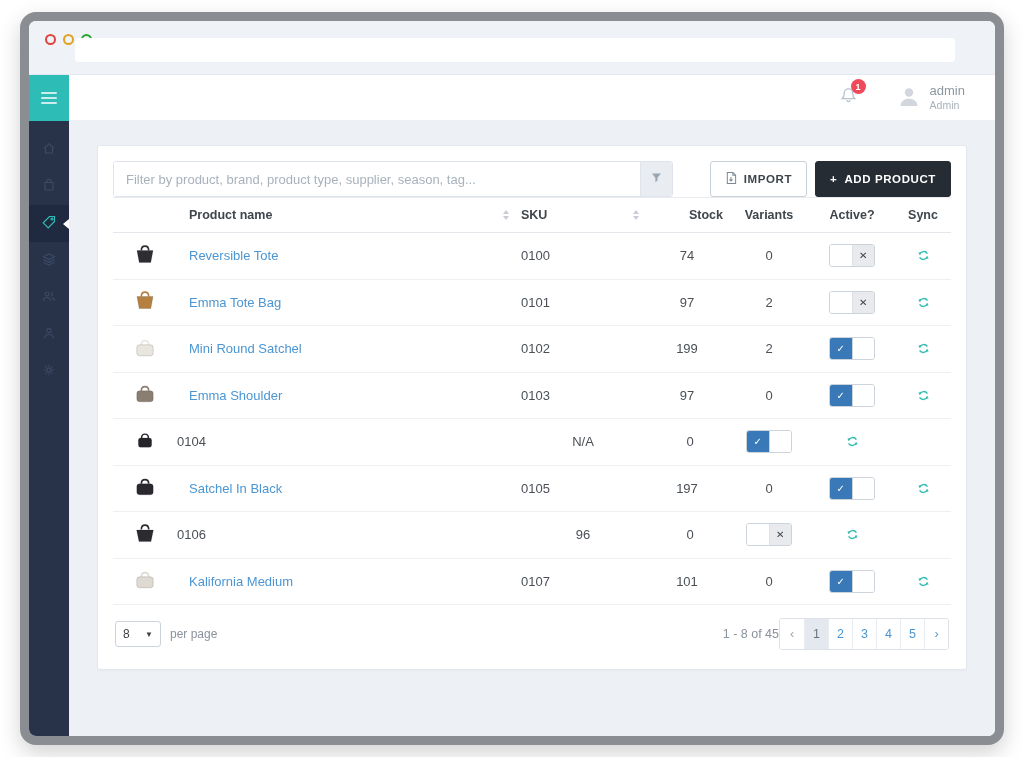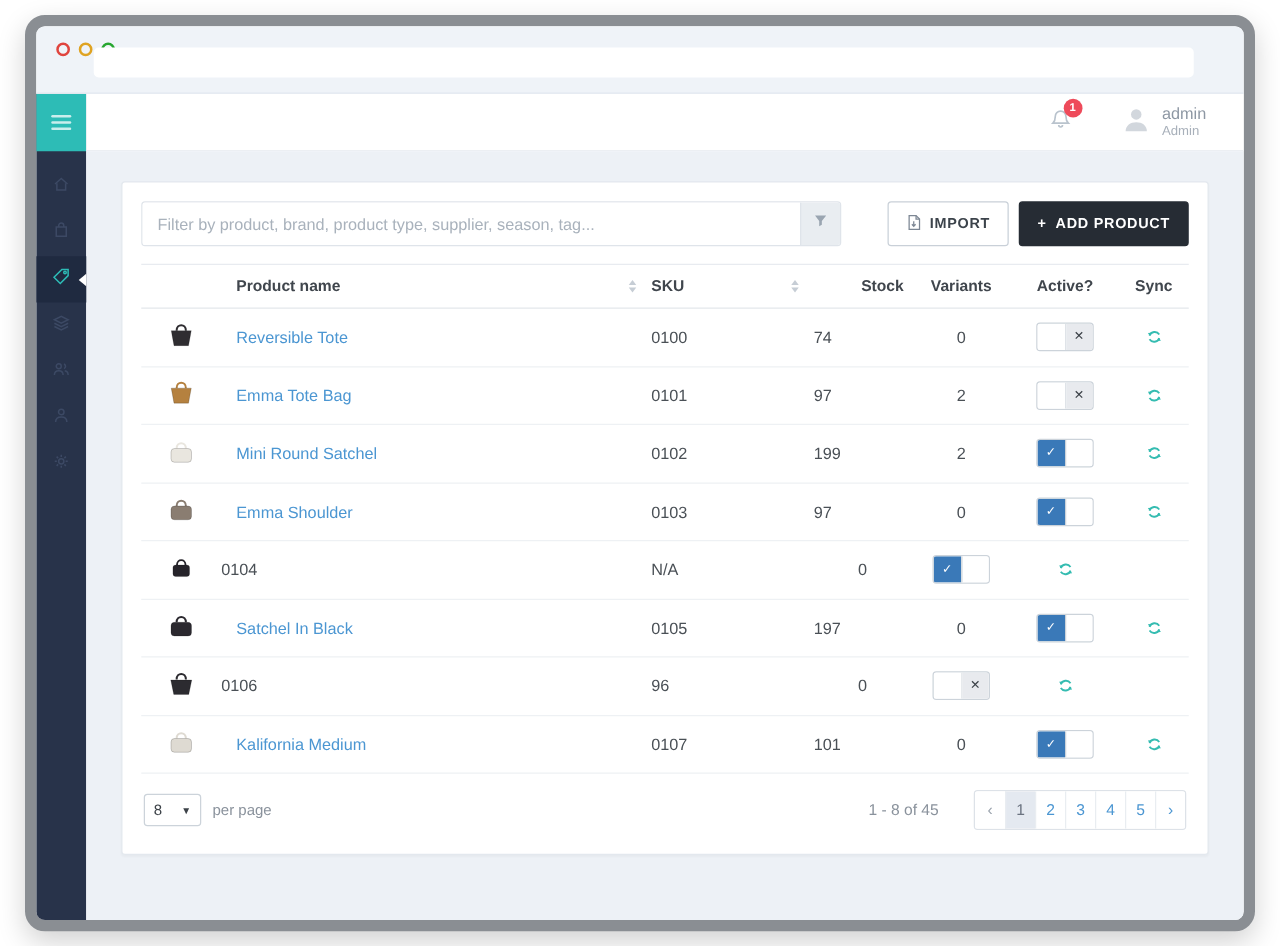--- a/index.html
+++ b/index.html
@@ -36,21 +36,21 @@
     background:#ee4a5a; color:#fff; font-size:9px; font-weight:bold; display:flex; align-items:center; justify-content:center; }
   .user-wrap { display:flex; align-items:center; gap:8px; cursor:pointer; }
   .user-name { font-size:13px; color:#8d97a3; line-height:1.15; }
   .user-role { font-size:10.5px; color:#a8b0ba; }
 
   .content { flex:1; background:#edf1f6; padding:24px 28px 0 28px; }
   .page-title { font-size:23px; font-weight:600; color:#474b50; margin:2px 0 20px 0; }
 
   
   .card { background:#fff; border:1px solid #e3e8ee; border-radius:3px; padding:15px; box-shadow:0 1px 2px rgba(0,0,0,.03); }
-  .filter-row { display:flex; align-items:center; margin-bottom:14px; }
+  .filter-row { display:flex; align-items:center; }
   .input-group { width:560px; display:flex; height:36px; border:1px solid #dfe4ea; border-radius:3px; overflow:hidden; background:#fff; }
   .filter-input { flex:1; border:none; outline:none; padding:0 12px; font-size:13px; color:#555; font-family:inherit; }
   .filter-input::placeholder { color:#a9b2bc; }
   .funnel-btn { width:32px; background:#e9edf1; border-left:1px solid #dfe4ea; display:flex; align-items:center; justify-content:center; cursor:pointer; }
   .actions { margin-left:auto; display:flex; gap:8px; }
   .btn { height:36px; border-radius:3px; font-size:11.5px; font-weight:bold; letter-spacing:.6px;
     display:flex; align-items:center; gap:7px; padding:0 14px; cursor:pointer; font-family:inherit; }
   .btn-import { background:#fff; border:1px solid #c9d0d8; color:#3c434b; }
   .btn-add { background:#262c34; border:1px solid #262c34; color:#fff; }
 
@@ -65,21 +65,21 @@
   .sort { display:inline-flex; flex-direction:column; gap:2px; cursor:pointer; }
   .sort b { width:0; height:0; border-left:3.5px solid transparent; border-right:3.5px solid transparent; }
   .sort .up { border-bottom:4px solid #c6cdd5; }
   .sort .dn { border-top:4px solid #c6cdd5; }
   .trow { height:46.5px; border-bottom:1px solid #eef1f4; font-size:13px; color:#4a5056; }
   .trow:last-of-type { border-bottom:1px solid #e8ebf0; }
   .c-img { display:flex; justify-content:center; }
   .c-name { padding-left:12px; }
   .c-name a { color:#4b96d2; text-decoration:none; cursor:pointer; }
   .c-sku { }
-  .c-stock { text-align:left; padding-right:6px; }
+  .c-stock { text-align:center; padding-right:6px; }
   .c-var { text-align:center; }
   .c-active, .c-sync { display:flex; justify-content:center; }
 
   
   .toggle { display:flex; width:46px; height:23px; border:1px solid #ccd3da; border-radius:3px; overflow:hidden; background:#fff; cursor:pointer; }
   .toggle:not(.on) { flex-direction:row-reverse; }
   .seg { flex:1; display:flex; align-items:center; justify-content:center; font-size:10px; font-weight:bold; }
   .seg.knob { background:#fff; }
   .toggle.on .seg.state { background:#3a79b8; color:#fff; }
   .toggle:not(.on) .seg.state { background:#e8eaee; color:#3c4248; }
@@ -88,21 +88,21 @@
   .toggle:not(.on) .seg.knob { border-right:1px solid #dfe3e8; }
 
   .sync-btn { color:#35bcb1; cursor:pointer; display:flex; }
 
   
   .pagi { display:flex; align-items:center; padding:13px 2px 4px 2px; }
   .pp-select { width:46px; height:26px; border:1px solid #ccd3da; border-radius:3px; background:#fff;
     display:flex; align-items:center; justify-content:space-between; padding:0 7px; font-size:12px; color:#3c4248; cursor:pointer; }
   .pp-caret { font-size:8px; color:#3c4248; }
   .pp-label { font-size:12px; color:#8a929c; margin-left:9px; }
-  .range { margin-left:auto; font-size:12.5px; color:#8a929c; margin-right:28px; }
+  .range { margin-left:auto; font-size:12.5px; color:#8a929c; margin-right:0; }
   .pager { display:flex; border:1px solid #dde2e8; border-radius:3px; overflow:hidden; background:#fff; }
   .pbtn { min-width:24px; height:30px; padding:0 8px; display:flex; align-items:center; justify-content:center;
     font-size:12.5px; color:#4b96d2; border-left:1px solid #e9edf1; cursor:pointer; background:#fff; }
   .pbtn:first-child { border-left:none; }
   .pbtn.prev { color:#9aa3ad; }
   .pbtn.active { background:#e4e9f0; color:#6b7380; }
 </style>
 </head>
 <body>
 

